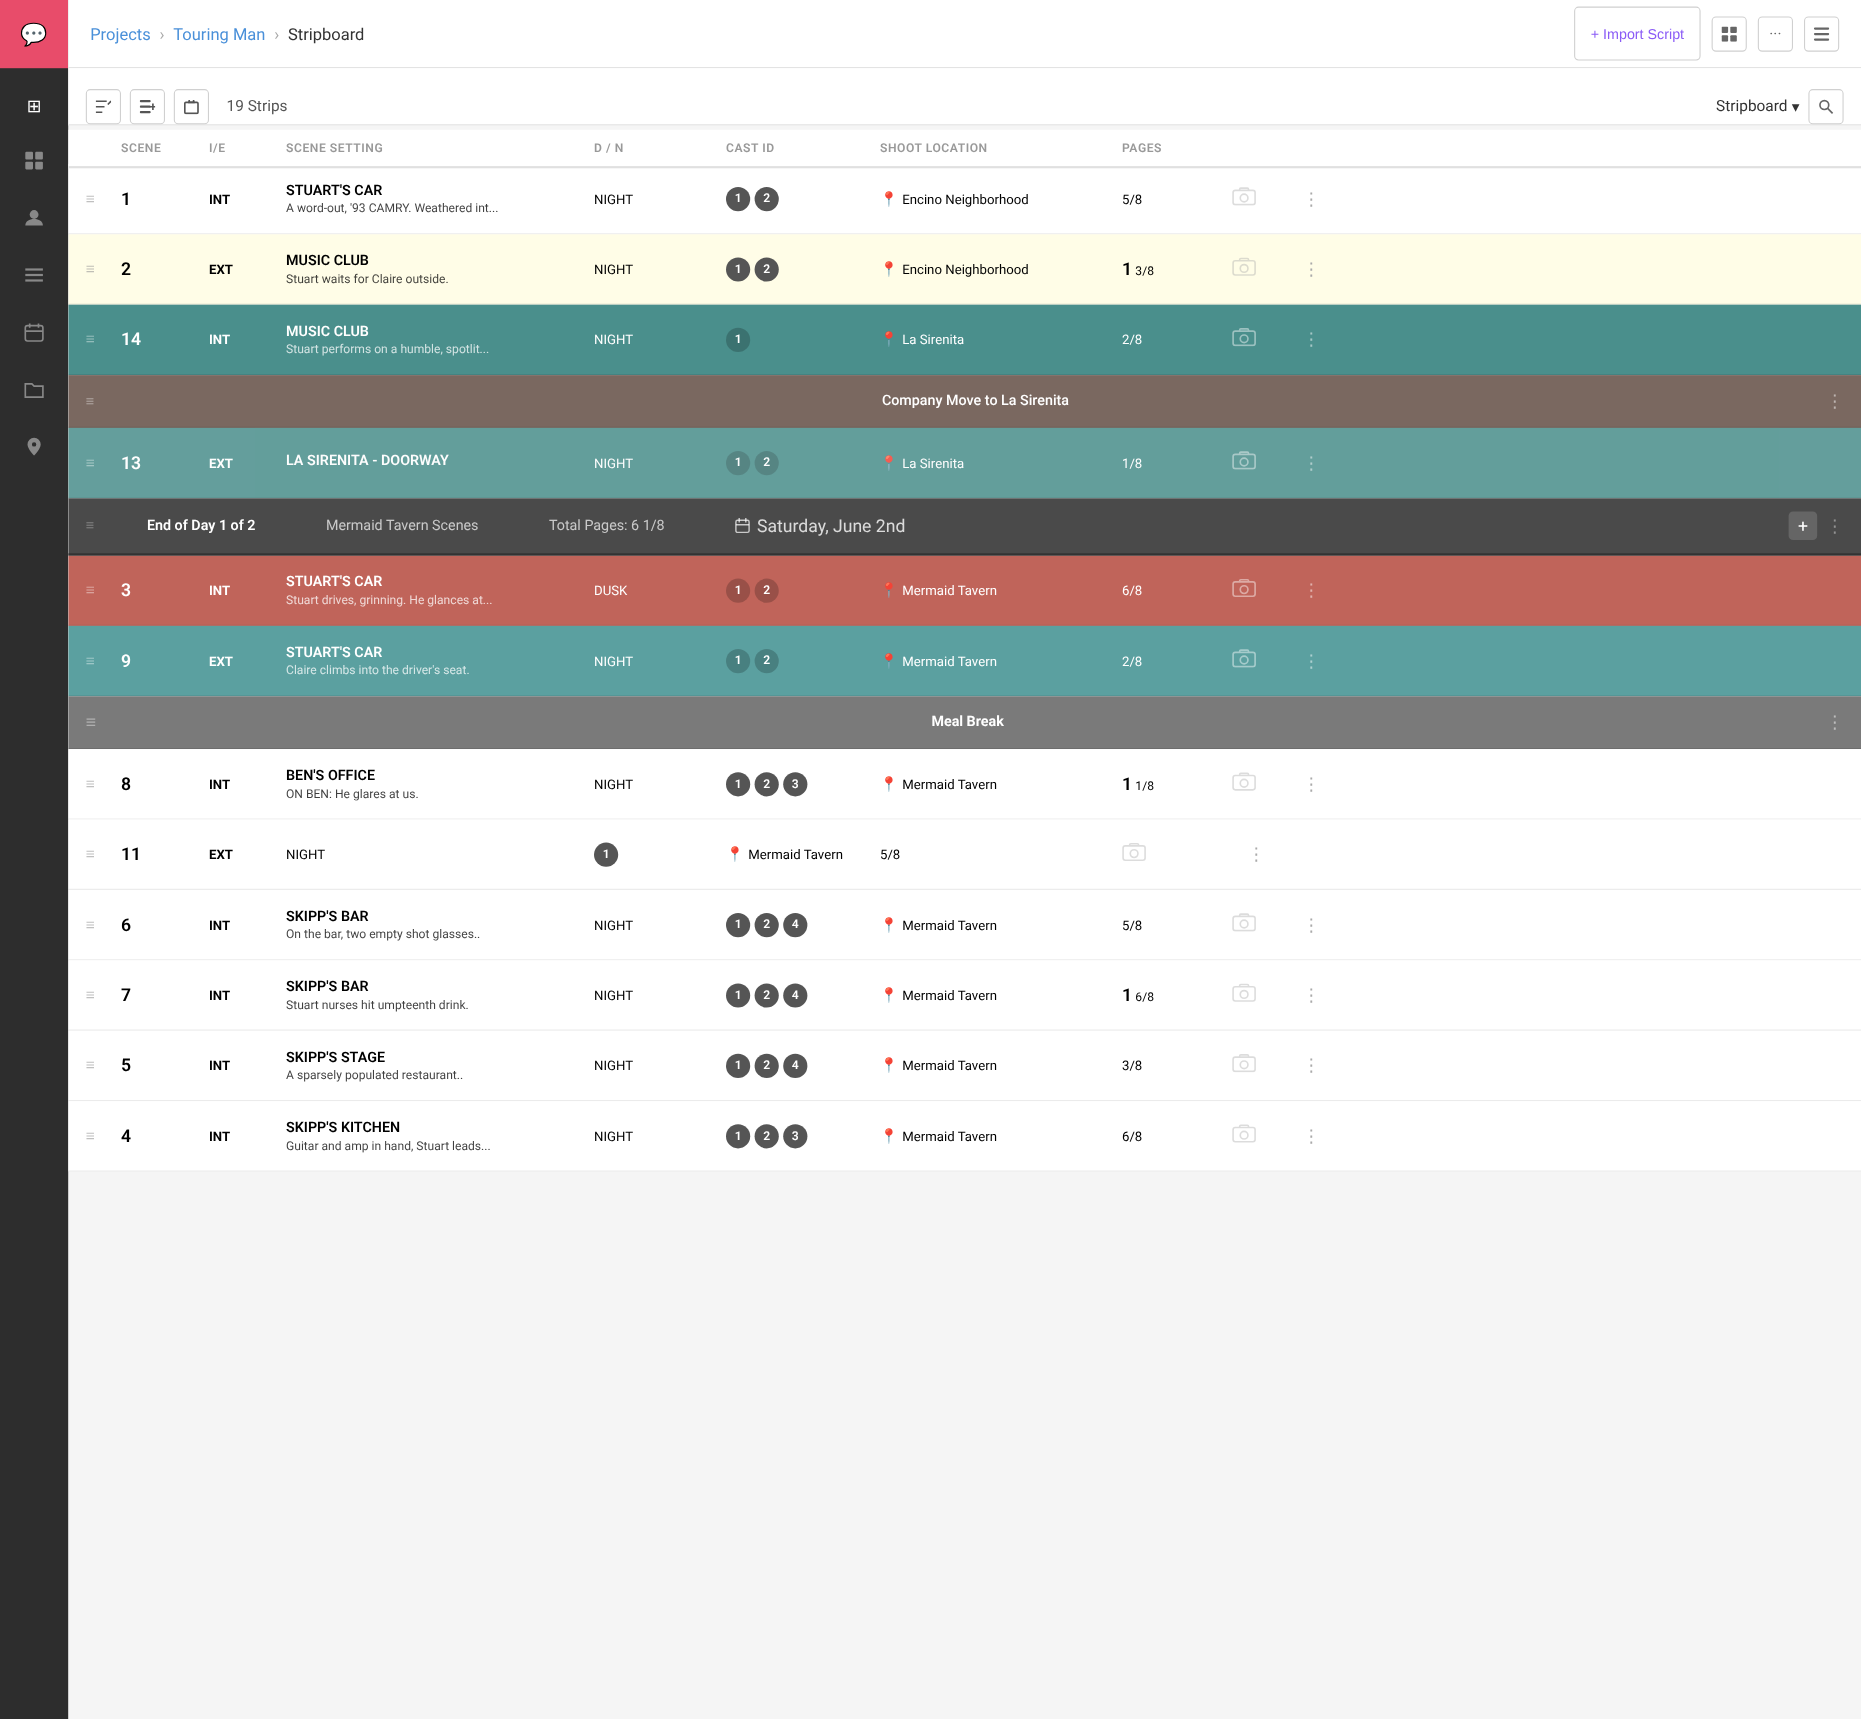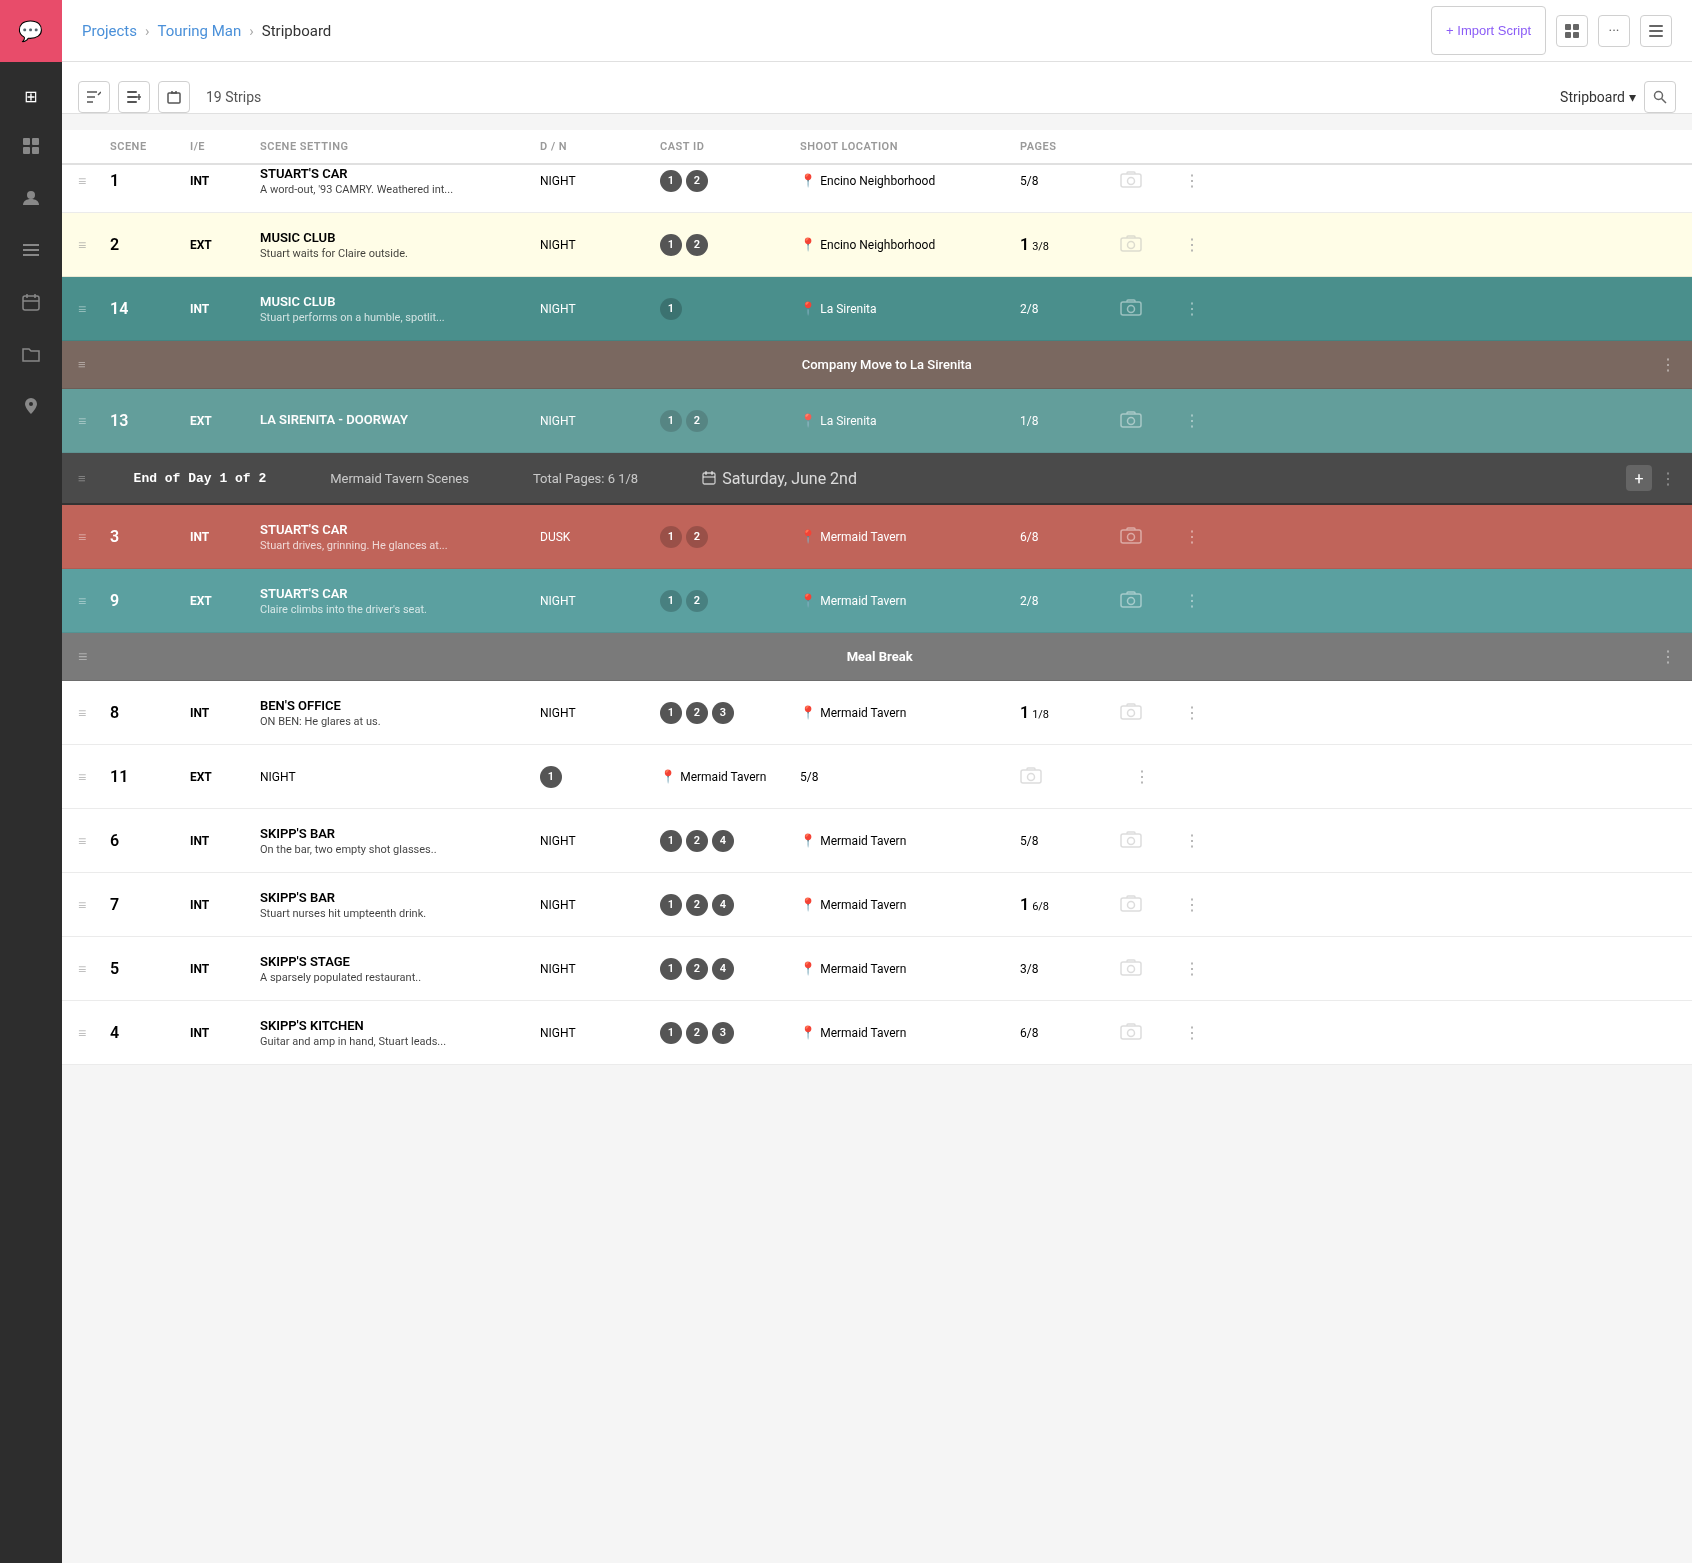--- a/index.html
+++ b/index.html
@@ -158,21 +158,21 @@
       overflow-x: hidden;
     }
 
     .table-header {
       display: grid;
       grid-template-columns: 32px 80px 70px 280px 120px 140px 220px 100px 60px 40px;
       background: #fff;
       border-bottom: 2px solid #e0e0e0;
       padding: 0 8px;
       position: sticky;
-      top: 16px;
+      top: 4px;
       z-index: 10;
     }
     .th {
       padding: 10px 8px;
       font-size: 11px;
       font-weight: 600;
       color: #999;
       text-transform: uppercase;
       letter-spacing: 0.5px;
     }
@@ -608,21 +608,21 @@
             <rect x="1" y="4" width="20" height="13" rx="2" stroke="white" stroke-width="1.5"></rect>
             <circle cx="11" cy="11" r="3.5" stroke="white" stroke-width="1.5"></circle>
             <path d="M7 4V3a1 1 0 011-1h6a1 1 0 011 1v1" stroke="white" stroke-width="1.5"></path>
           </svg>
       </div>
       <div class="cell more-btn" style="color:rgba(255,255,255,0.5)">⋮</div>
     </div>
 
     <div class="day-end-row">
       <div style="color:rgba(255,255,255,0.3);cursor:grab;margin-right:8px;">≡</div>
-      <span style="font-weight:600;font-size:13px;font-family:Liberation Mono, monospace;">End of Day 1 of 2</span>
+      <span style="font-weight:600;font-size:13px;">End of Day 1 of 2</span>
       <span style="font-size:13px;color:rgba(255,255,255,0.7);margin-left:24px;">Mermaid Tavern Scenes</span>
       <span style="font-size:13px;color:rgba(255,255,255,0.7);margin-left:24px;">Total Pages: 6 1/8</span>
       <span style="font-size:16px;color:rgba(255,255,255,0.8);margin-left:24px;display:flex;align-items:center;gap:6px;">
         <svg width="14" height="14" viewBox="0 0 14 14" fill="none" stroke="rgba(255,255,255,0.7)" stroke-width="1.3">
             <rect x="1" y="2" width="12" height="11" rx="1.5"></rect>
             <line x1="1" y1="6" x2="13" y2="6"></line>
             <line x1="4" y1="0" x2="4" y2="4"></line>
             <line x1="10" y1="0" x2="10" y2="4"></line>
           </svg>
         Saturday, June 2nd

